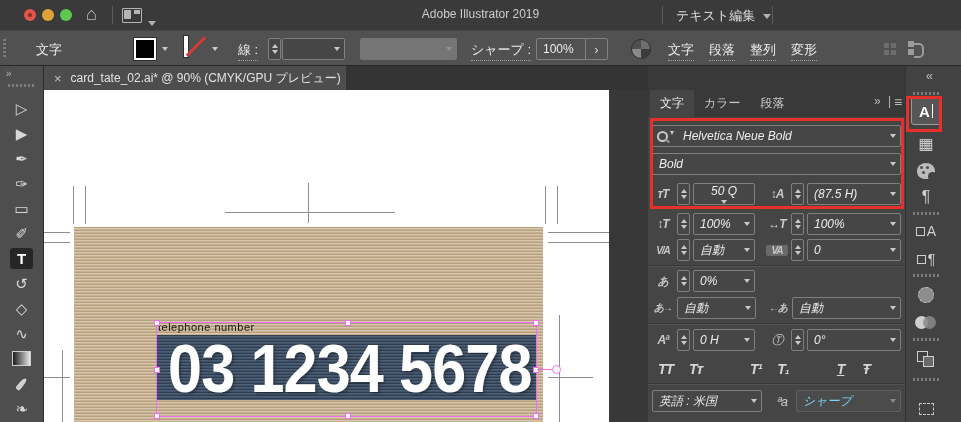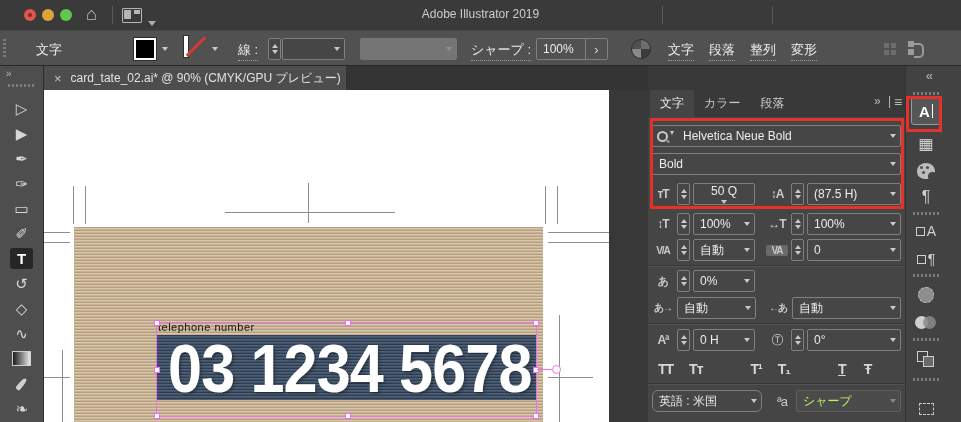--- a/index.html
+++ b/index.html
@@ -87,27 +87,27 @@
   .portcirc{position:absolute;left:508px;top:275px;width:9px;height:9px;border:1.5px solid #f06ef0;border-radius:50%;background:#fff;box-sizing:border-box;}
 
   
   .panel{position:absolute;left:648px;top:66px;width:257px;height:356px;background:#454545;}
   .ptabbar{position:absolute;left:0;top:0;width:257px;height:51px;background:#393939;}
   .ptabs{position:absolute;left:2px;top:24px;height:27px;display:flex;}
   .ptab{height:27px;display:flex;align-items:center;padding:0 10px;color:#c9c9c9;font-size:12px;}
   .ptab.active{background:#454545;color:#f0f0f0;}
   .ptab-extra{position:absolute;top:28px;color:#b9b9b9;font-size:12px;}
   .pdiamond{position:absolute;left:2px;top:32px;font-size:7px;color:#8d8d8d;}
-  .prow{position:absolute;left:4px;width:249px;height:22px;display:flex;align-items:center;gap:3px;}
+  .prow{position:absolute;left:4px;width:249px;height:22px;display:flex;align-items:center;gap:3px;font-style:italic;}
   .picon{width:22px;flex:none;text-align:center;color:#c9c9c9;font-size:12px;font-weight:bold;letter-spacing:-1px;}
   .pfld{flex:1;}
   .pdiv{position:absolute;left:0;width:257px;height:1px;background:#383838;border-bottom:1px solid #525252;}
   .ttbtn{color:#d6d6d6;font-size:14px;font-weight:bold;letter-spacing:-1px;}
   .ttbtn.u{text-decoration:underline;}
-  .dis .val{color:#bef264;}
+  .dis .val{color:#7dd3fc;}
   .redbox{position:absolute;border:3px solid #e6302c;box-sizing:border-box;pointer-events:none;}
 
   
   .dockstrip{position:absolute;left:905px;top:66px;width:56px;height:356px;background:#424242;border-left:1px solid #333;box-sizing:border-box;}
   .ds-collapse{position:absolute;right:28px;top:2px;color:#bdbdbd;font-size:13px;}
   .ds-grip{position:absolute;left:7px;width:26px;height:3px;background-image:repeating-linear-gradient(90deg,#7d7d7d 0 2px,transparent 2px 4px);}
   .ds-item{position:absolute;left:0;width:40px;height:26px;display:flex;align-items:center;justify-content:center;color:#cfcfcf;font-size:16px;}
   .abox{width:28px;height:26px;border:1px solid #9a9a9a;border-radius:3px;background:#565656;color:#fff;display:flex;align-items:center;justify-content:center;font-size:15px;font-weight:bold;}
   .abox::after{content:"";width:1px;height:14px;background:#fff;margin-left:2px;}
   .palette{width:18px;height:16px;background:#bcbcbc;border-radius:50% 50% 45% 45%;position:relative;}
@@ -133,20 +133,24 @@
   <div class="titlebar">
     <span class="tl tl-red"></span>
     <span class="tl tl-yellow"></span>
     <span class="tl tl-green"></span>
     <span class="home">⌂</span>
     <span class="vsep" style="left:112px;"></span>
     <span class="layout-ic"></span>
     <span class="abs" style="left:148px;top:12px;"><span class="cdn"></span></span>
     <div class="win-title">Adobe Illustrator 2019</div>
     <span class="vsep" style="left:662px;"></span>
+    <div class="workspace">
+      <span>テキスト編集</span>
+      <span class="cdn"></span>
+    </div>
     <span class="vsep" style="left:772px;"></span>
   </div>
 
   <div class="controlbar">
     <span class="grip-v"></span>
     <span class="cb-label" style="left:36px;">文字</span>
 
     <span class="well well-fill" style="left:134px;"></span>
     <span class="chvbox" style="left:158px;">
         <span class="tri-d"></span>
@@ -471,21 +475,21 @@
       <span class="ttbtn" style="margin-left:16px;">Tᴛ</span>
       <span class="ttbtn" style="margin-left:48px;">T¹</span>
       <span class="ttbtn" style="margin-left:16px;">T₁</span>
       <span class="ttbtn u" style="margin-left:48px;">T</span>
       <span class="ttbtn" style="margin-left:18px;">Ŧ</span>
     </div>
 
     <div class="pdiv" style="top:317px;"></div>
 
     <div class="prow" style="top:324px;">
-      <div class="fld" style="width:110px;border-radius:6px;">
+      <div class="fld" style="width:110px;">
         <span class="val">英語 : 米国</span>
         <span class="chv">
             <span class="tri-d"></span>
           </span>
       </div>
       <span class="picon" style="margin-left:6px;font-weight:normal;font-size:13px;">ªa</span>
       <div class="fld dis" style="flex:1;background:#4b4b4b;border-color:#5e5e5e;">
         <span class="val">シャープ</span>
         <span class="chv">
             <span class="tri-d" style="border-top-color:#8b8b8b;"></span>

